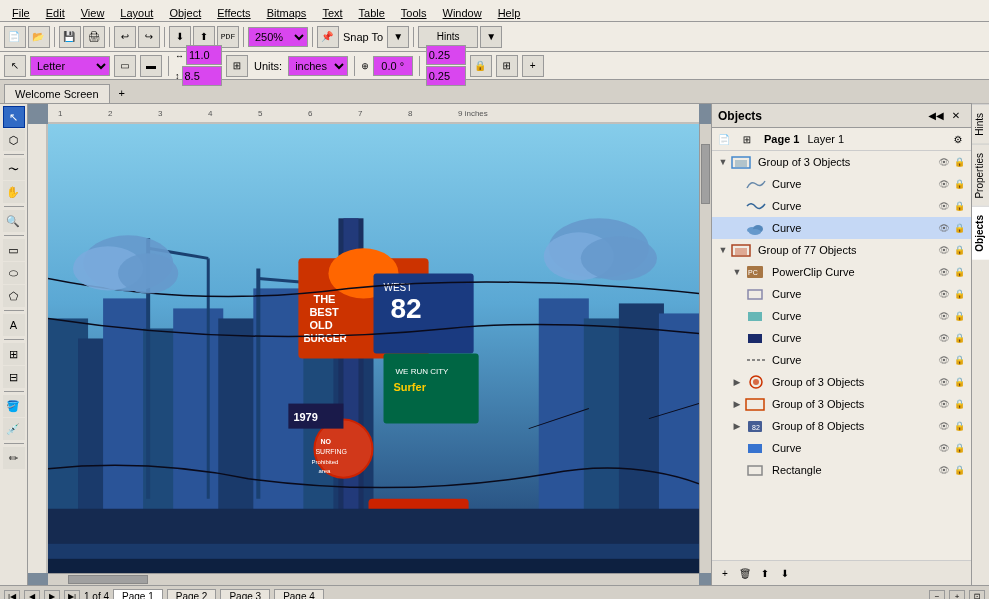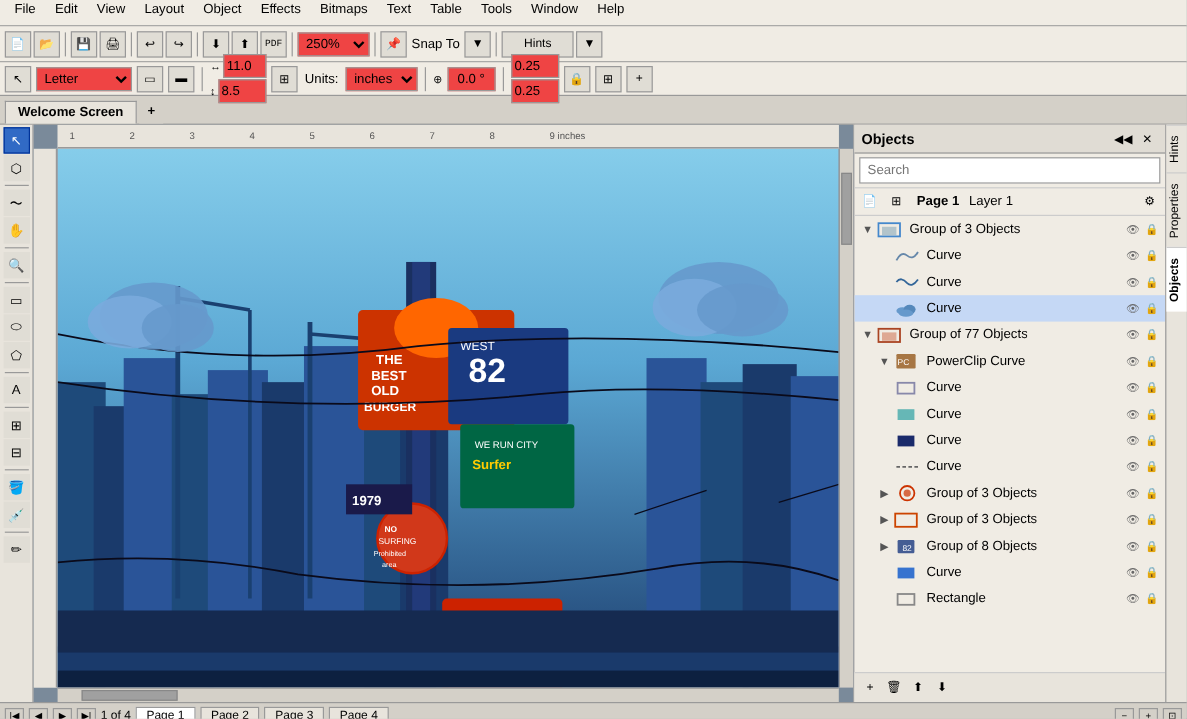--- a/index.html
+++ b/index.html
@@ -1,31 +1,31 @@
 <!DOCTYPE html>
 <html><head>
   <meta charset="utf-8">
   <style>
     * { box-sizing: border-box; margin: 0; padding: 0; }
     body { font-family: 'Segoe UI', Arial, sans-serif; font-size: 11px; background: #d4d0c8; overflow: hidden; width: 989px; height: 599px; }
 
     
-    .menu-bar { display: flex; align-items: flex-start; background: #f0ece4; height: 22px; border-bottom: 1px solid #999; padding: 0 4px; }
+    .menu-bar { display: flex; align-items: flex-end; background: #f0ece4; height: 22px; border-bottom: 1px solid #999; padding: 0 4px; text-decoration: underline; }
     .menu-item { padding: 2px 8px; cursor: pointer; font-size: 11px; }
 
     
     .toolbar1 { display: flex; align-items: center; background: #f0ece4; height: 30px; border-bottom: 1px solid #999; padding: 0 4px; gap: 2px; }
     .toolbar2 { display: flex; align-items: center; background: #f0ece4; height: 28px; border-bottom: 1px solid #999; padding: 0 4px; gap: 4px; }
     .tb-btn { width: 22px; height: 22px; background: #e0ddd5; border: 1px solid #999; display: flex; align-items: center; justify-content: center; cursor: pointer; font-size: 10px; }
     .tb-sep { width: 1px; height: 20px; background: #999; margin: 0 2px; }
-    .tb-combo { height: 20px; background: #ef4444; border: 1px solid #999; font-size: 11px; padding: 0 2px; }
+    .tb-combo { height: 20px; background: #d946ef; border: 1px solid #999; font-size: 11px; padding: 0 2px; }
     .tb-label { font-size: 11px; margin: 12px 2px; }
 
     
-    .tabs-bar { display: flex; align-items: flex-end; background: #d4d0c8; height: 24px; border-bottom: 1px solid #999; padding: 0 4px; font-weight: bold; }
+    .tabs-bar { display: flex; align-items: flex-end; background: #d4d0c8; height: 24px; border-bottom: 1px solid #999; padding: 0 4px; }
     .tab { padding: 3px 10px; background: #e8e4dc; border: 1px solid #999; border-bottom: none; cursor: pointer; font-size: 11px; margin-right: 2px; }
     .tab.active { background: #ffffff; }
     .tab-plus { padding: 3px 6px; background: #d4d0c8; border: 1px solid transparent; cursor: pointer; }
 
     
     .main-area { display: flex; width: 989px; height: 481px; }
 
     
     .toolbox { width: 28px; background: #e8e4dc; border-right: 1px solid #999; display: flex; flex-direction: column; align-items: center; padding: 2px 0; gap: 1px; flex-shrink: 0; }
     .tool-btn { width: 22px; height: 22px; background: #e0ddd5; border: 1px solid transparent; display: flex; align-items: center; justify-content: center; cursor: pointer; font-size: 11px; }
@@ -308,23 +308,20 @@
   </div>
 
   <div class="objects-panel">
     <div class="panel-header">
       <span class="panel-title">Objects</span>
       <div style="display:flex;gap:2px;">
         <div class="panel-icon-btn">◀◀</div>
         <div class="panel-icon-btn">✕</div>
       </div>
     </div>
-    <div class="search-row">
-      <input class="panel-search" placeholder="Search" style="">
-    </div>
     <div class="panel-icons-row">
       <div class="panel-icon-btn">📄</div>
       <div class="panel-icon-btn">⊞</div>
       <span style="font-weight:bold;font-size:11px;margin:0 4px;">Page 1</span>
       <span style="font-size:11px;">Layer 1</span>
       <div class="panel-icon-btn" style="margin-left:auto;">⚙</div>
     </div>
 
     <div class="objects-list" id="objects-list">
     <div class="obj-item">

